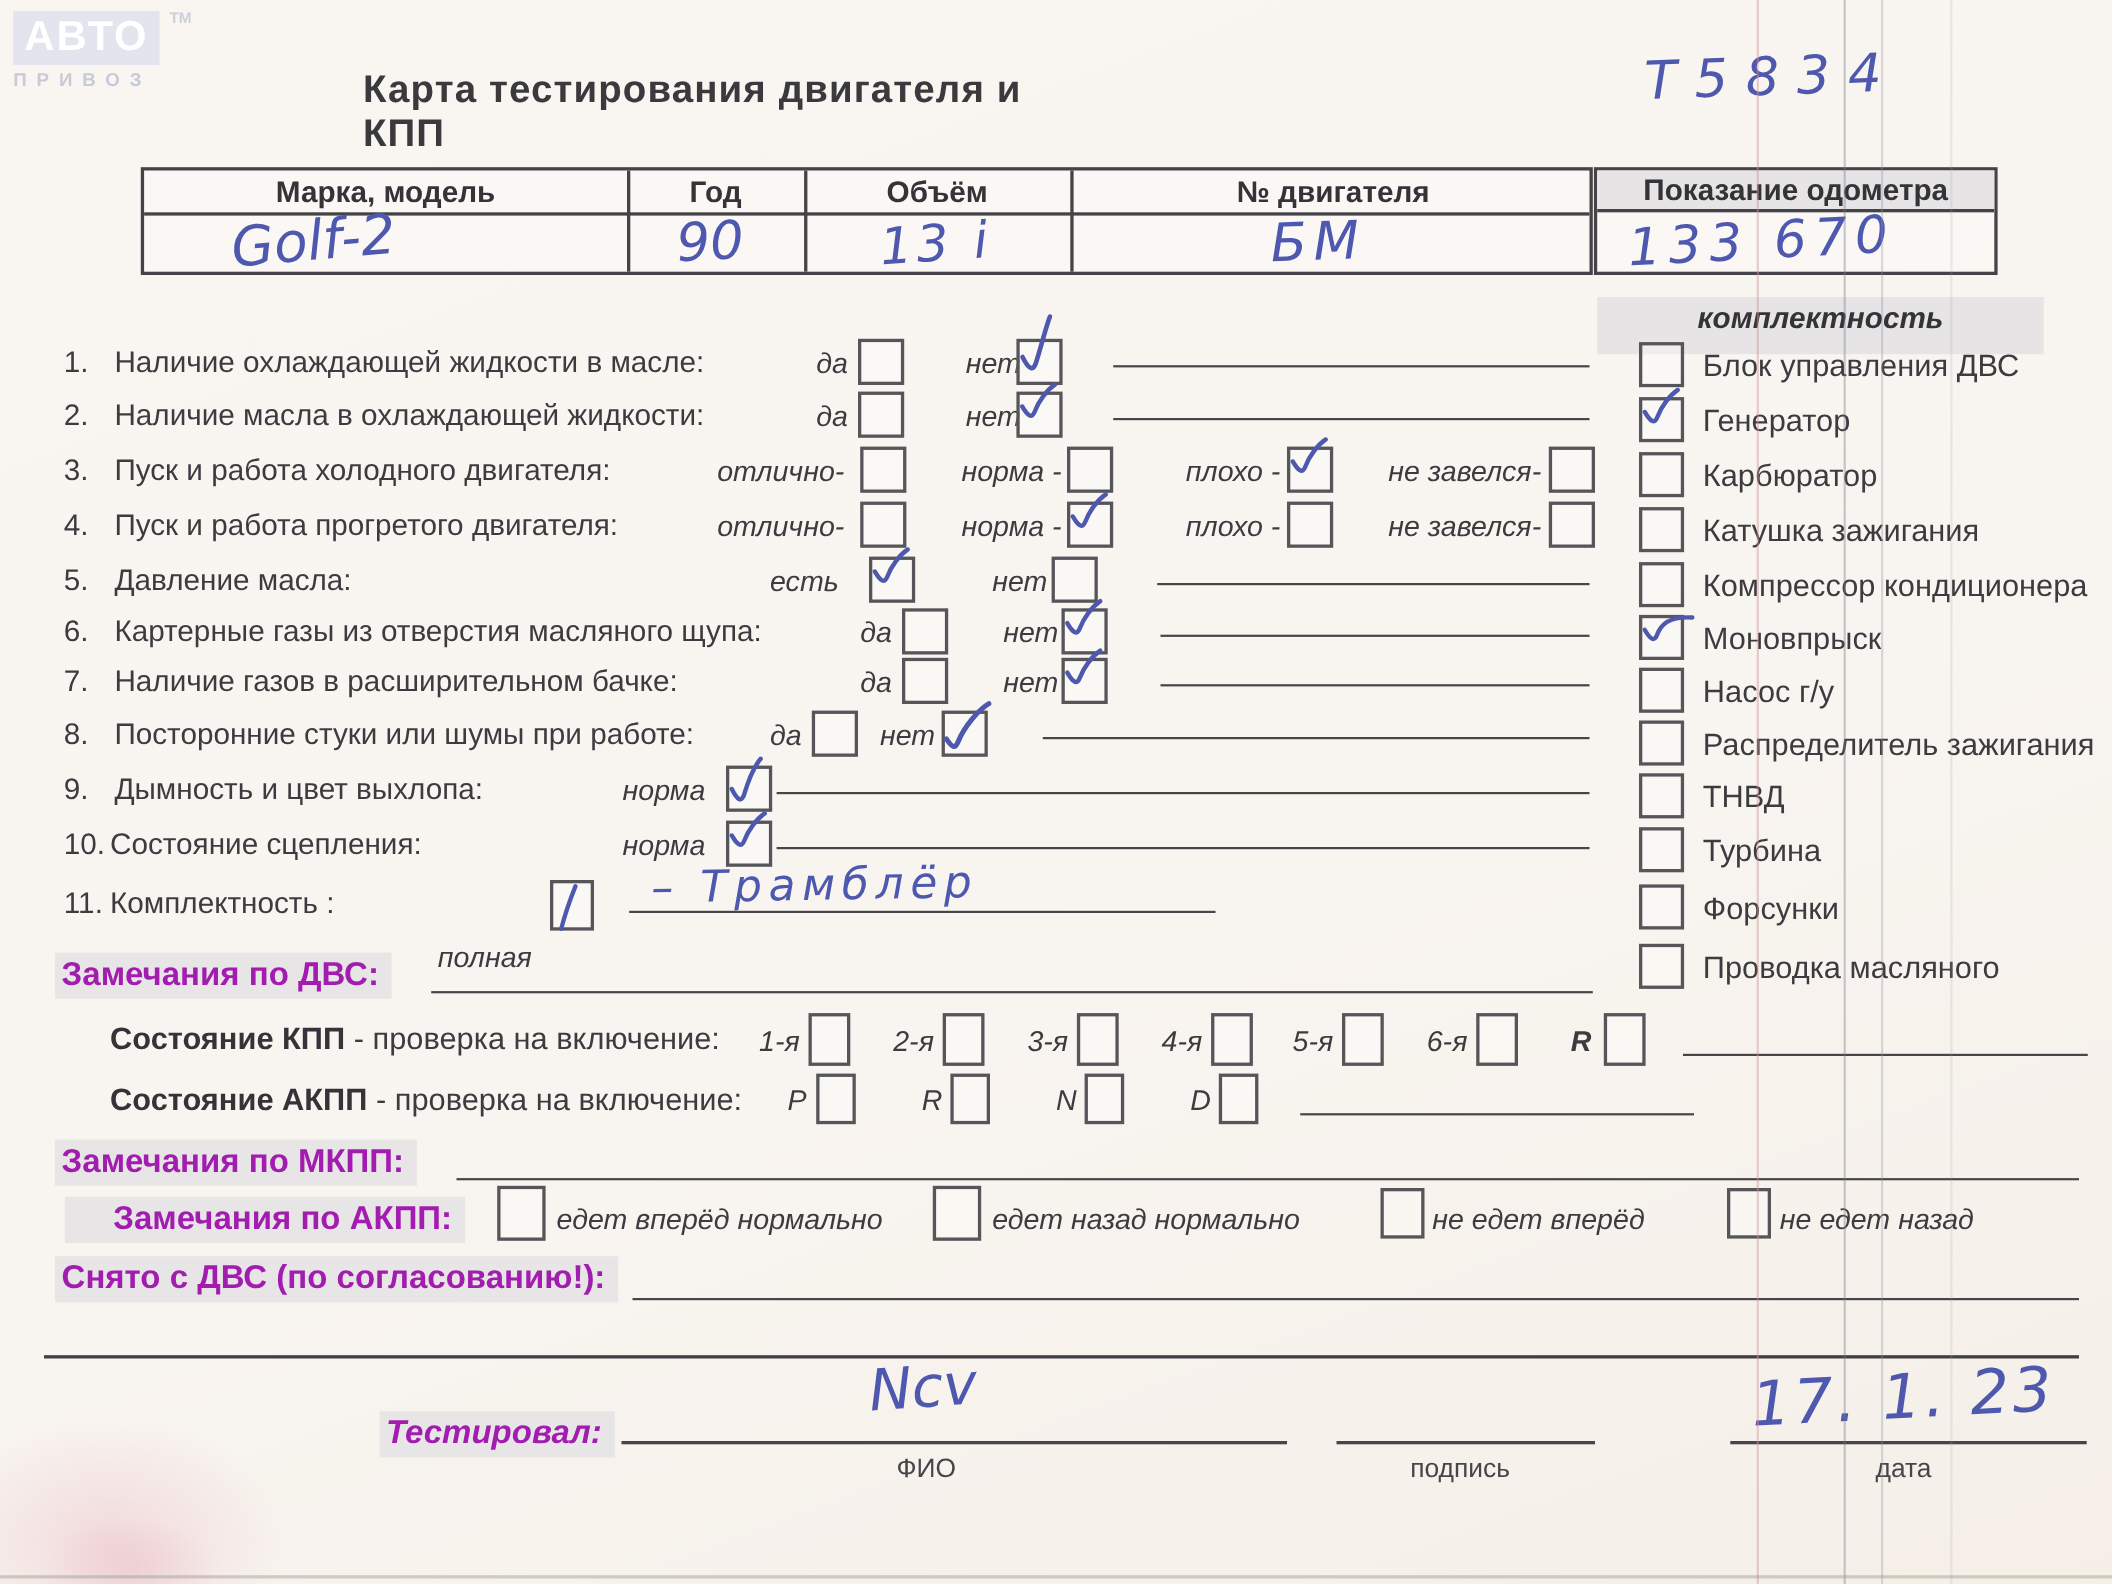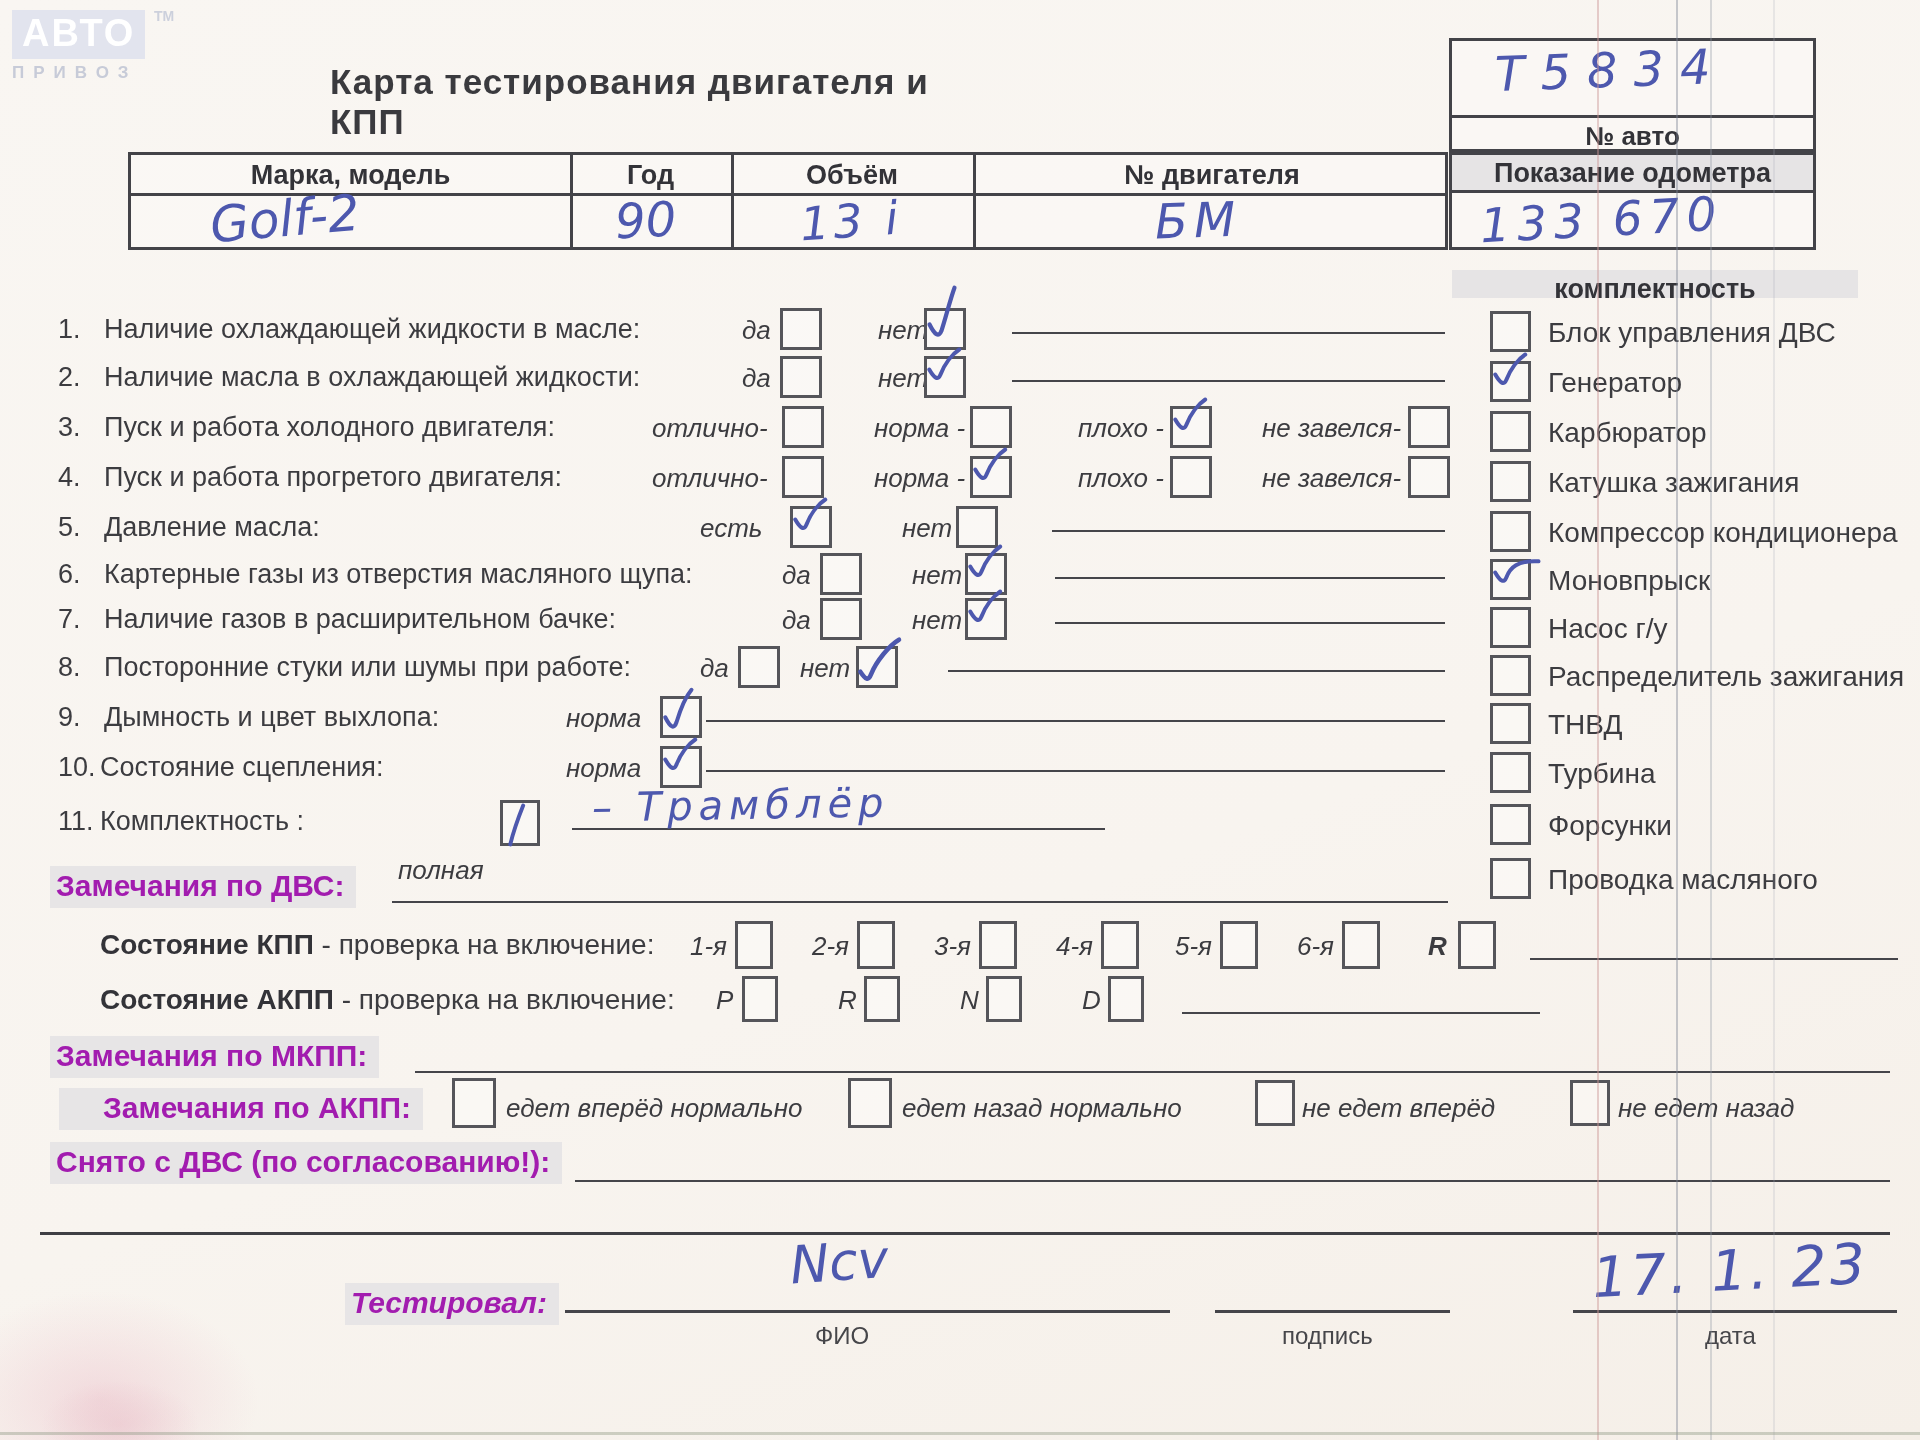--- a/index.html
+++ b/index.html
@@ -47,24 +47,20 @@
 <div class="page">
 
   <div class="abs" style="left:12px;top:10px;">
     <span class="logo-tm abs" style="left:142px;top:-2px;">ТМ</span>
     <div class="logo-box">АВТО</div>
     <div class="logo-sub" style="margin-top:4px;">ПРИВОЗ</div>
   </div>
 
   <div class="abs title" style="left:330px;top:62px;width:660px;">Карта тестирования двигателя  и КПП</div>
 
-  <div class="abs tbl-border" style="left:1449px;top:38px;width:367px;height:114px;">
-    <div class="abs" style="left:0;right:0;top:74px;border-top:3px solid #434348;"></div>
-    <div class="abs hdr" style="left:0;right:0;top:80px;font-size:26px;">№ авто</div>
-  </div>
   <div class="abs hw" style="left:1495px;top:42px;font-size:48px;letter-spacing:16px;transform:rotate(-2deg);">T5834</div>
 
   <div class="abs tbl-border" style="left:1449px;top:152px;width:367px;height:98px;">
     <div class="abs grayband" style="left:0;right:0;top:0;height:35px;border-bottom:3px solid #434348;"></div>
     <div class="abs hdr" style="left:0;right:0;top:3px;">Показание одометра</div>
   </div>
   <div class="abs hw" style="left:1480px;top:192px;font-size:47px;letter-spacing:7px;transform:rotate(-3deg);">133 670</div>
 
   <div class="abs tbl-border" style="left:128px;top:152px;width:1320px;height:98px;">
     <div class="abs" style="left:0;right:0;top:38px;border-top:3px solid #434348;"></div>
@@ -74,21 +70,21 @@
     <div class="abs hdr" style="left:0px;top:5px;width:439px;">Марка, модель</div>
     <div class="abs hdr" style="left:439px;top:5px;width:161px;">Год</div>
     <div class="abs hdr" style="left:600px;top:5px;width:242px;">Объём</div>
     <div class="abs hdr" style="left:842px;top:5px;width:478px;">№ двигателя</div>
   </div>
   <div class="abs hw" style="left:210px;top:190px;font-size:50px;transform:rotate(-5deg);">Golf-2</div>
   <div class="abs hw" style="left:615px;top:192px;font-size:48px;transform:rotate(-3deg);">90</div>
   <div class="abs hw" style="left:800px;top:194px;font-size:46px;transform:rotate(-4deg);letter-spacing:4px;">13 i</div>
   <div class="abs hw" style="left:1155px;top:192px;font-size:48px;transform:rotate(-2deg);letter-spacing:6px;">БМ</div>
 
-  <div class="abs grayband" style="left:1452px;top:270px;width:406px;height:28px;">
+  <div class="abs grayband" style="left:1452px;top:270px;width:406px;height:52px;font-style:italic;">
     <div class="hdr" style="padding-top:4px;">комплектность</div>
   </div>
 
   <div>
     <span class="box abs" style="left:1490px;top:311px;width:41px;height:41px;"></span>
     <span class="abs eq-lbl" style="left:1548px;top:317px;">Блок управления ДВС</span>
 
     <span class="box abs checked" style="left:1490px;top:361px;width:41px;height:41px;">
         <span class="tick"><svg width="40" height="40" viewBox="0 0 32 32">
             <path d="M5 18 C9 25, 12 27, 14 22 C17 14, 23 6, 29 2" stroke="#4d58ae" stroke-width="3.2" fill="none" stroke-linecap="round"></path>

